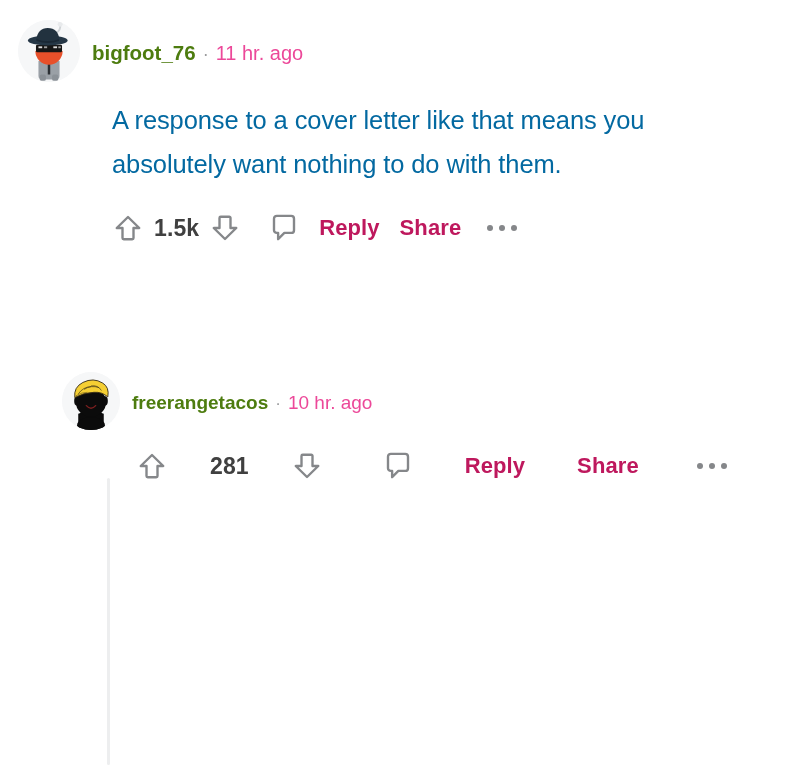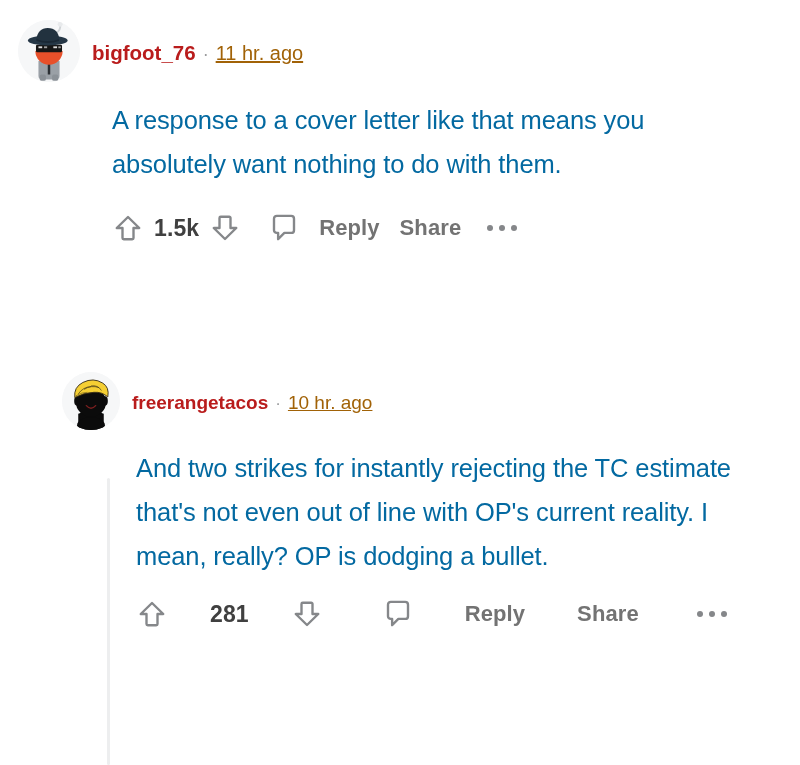--- a/index.html
+++ b/index.html
@@ -51,35 +51,34 @@
   .avatar svg { display: block; width: 100%; height: 100%; }
 
   .byline {
     display: flex;
     align-items: baseline;
     white-space: nowrap;
     transform: translateY(2px);
   }
   .username {
     font-weight: bold;
-    color: #b91c1c;
+    color: #4d7c0f;
   }
   .level-0 .username { font-size: 20.5px; }
   .level-1 .username { font-size: 19px; }
 
   .dot-sep {
     color: #9a9b9d;
     margin: 0 7px;
   }
   .level-0 .dot-sep { font-size: 18px; }
   .level-1 .dot-sep { font-size: 17px; }
 
   .timestamp {
-    color: #a16207;
-    text-decoration: underline;
+    color: #ec4899;
   }
   .level-0 .timestamp { font-size: 20px; }
   .level-1 .timestamp { font-size: 19px; }
 
   
   .thread-line {
     position: absolute;
     left: 107px;
     top: 478px;
     width: 3px;
@@ -132,21 +131,21 @@
 
   .bubble-btn {
     width: 42px;
     height: 40px;
     margin-left: 18px;
   }
 
   .txt-btn {
     font-weight: bold;
     font-size: 22px;
-    color: #737373;
+    color: #be185d;
     margin-left: 20px;
     letter-spacing: 0.1px;
   }
   .txt-btn.first { margin-left: 14px; }
 
   .ellipsis-btn {
     margin-left: 26px;
     display: flex;
     align-items: center;
     gap: 6px;
@@ -269,21 +268,20 @@
         </svg>
       </div>
 
       <div class="byline">
         <span class="username">freerangetacos</span>
         <span class="dot-sep">·</span>
         <span class="timestamp">10 hr. ago</span>
       </div>
     </div>
 
-    <div class="c-body">And two strikes for instantly rejecting the TC estimate that's not even out of line with OP's current reality. I mean, really? OP is dodging a bullet.</div>
 
     <div class="actions">
 
       <div class="act arrow-btn">
         <svg width="30" height="30" viewBox="0 0 24 24" fill="none" stroke="#85878a" stroke-width="1.9" stroke-linejoin="round" stroke-linecap="round">
           <path d="M12 3.2 L21 12 h-4.6 v8 a1 1 0 0 1 -1 1 h-6.8 a1 1 0 0 1 -1 -1 v-8 H3 z"></path>
         </svg>
       </div>
 
       <span class="score">281</span>

